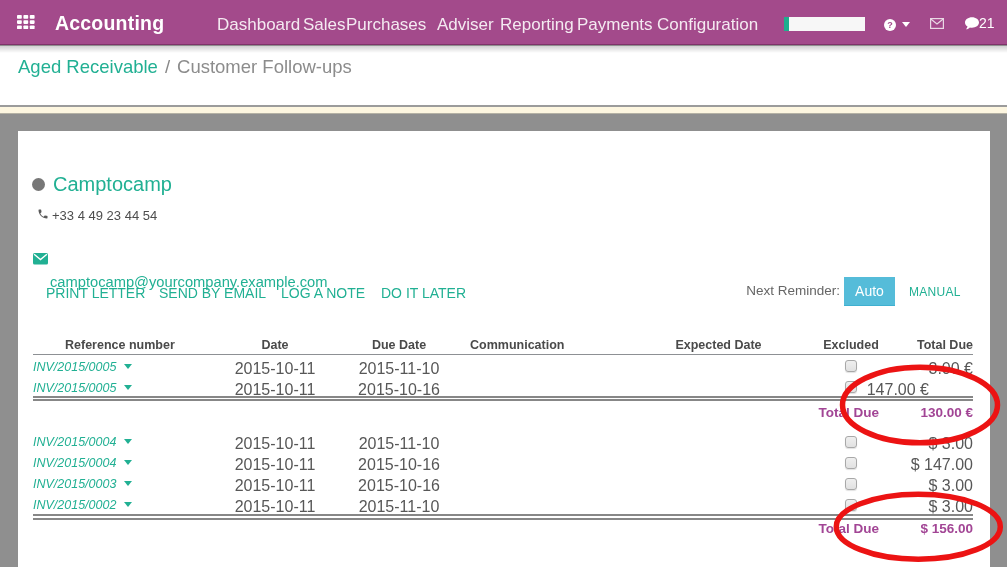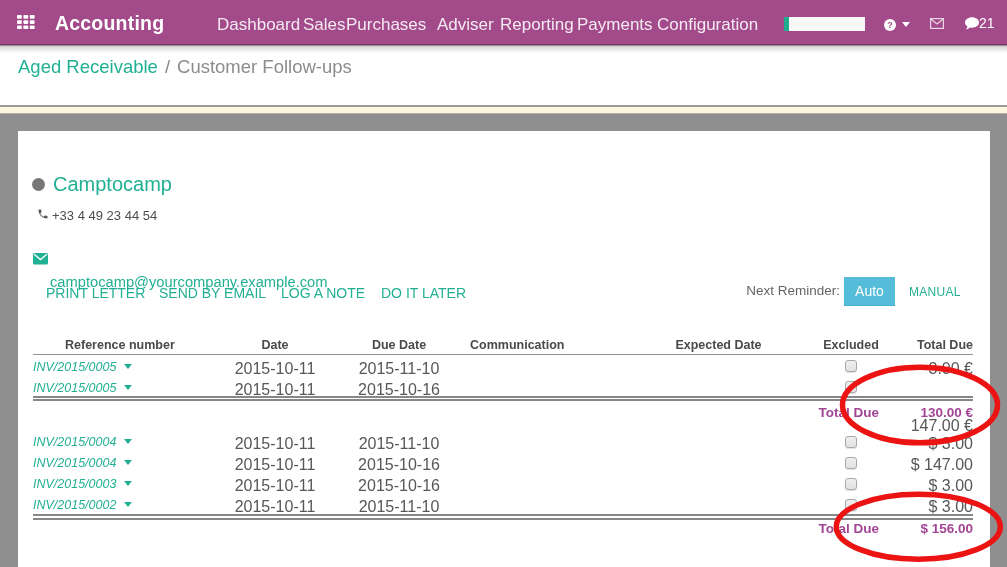--- a/index.html
+++ b/index.html
@@ -133,21 +133,21 @@
 <div class="inv" style="top:360px;">INV/2015/0005 <span class="car"></span></div>
 <div class="cell" style="left:222px; width:106px; top:360px; text-align:center;">2015-10-11</div>
 <div class="cell" style="left:328px; width:142px; top:360px; text-align:center;">2015-11-10</div>
 <div class="cb" style="top:360px;"></div>
 <div class="cell r" style="left:880px; width:93px; top:360px;">3.00 €</div>
 
 <div class="inv" style="top:381px;">INV/2015/0005 <span class="car"></span></div>
 <div class="cell" style="left:222px; width:106px; top:381px; text-align:center;">2015-10-11</div>
 <div class="cell" style="left:328px; width:142px; top:381px; text-align:center;">2015-10-16</div>
 <div class="cb" style="top:381px;"></div>
-<div class="cell r" style="left:880px; width:93px; top:381px;margin-top:36px;">147.00 €</div>
+<div class="cell r" style="left:836px; width:93px; top:381px;">147.00 €</div>
 
 <div class="dline" style="top:396px;"></div>
 <div class="tot r" style="left:780px; width:99px; top:405px;">Total Due</div>
 <div class="tot r" style="left:880px; width:93px; top:405px;">130.00 €</div>
 
 <div class="inv" style="top:435px;">INV/2015/0004 <span class="car"></span></div>
 <div class="cell" style="left:222px; width:106px; top:435px; text-align:center;">2015-10-11</div>
 <div class="cell" style="left:328px; width:142px; top:435px; text-align:center;">2015-11-10</div>
 <div class="cb" style="top:436px;"></div>
 <div class="cell r" style="left:880px; width:93px; top:435px;">$ 3.00</div>

